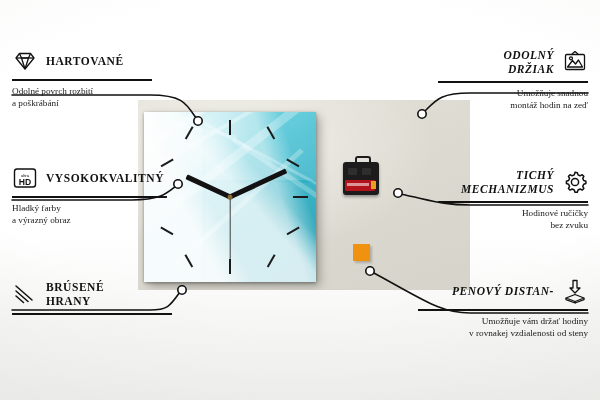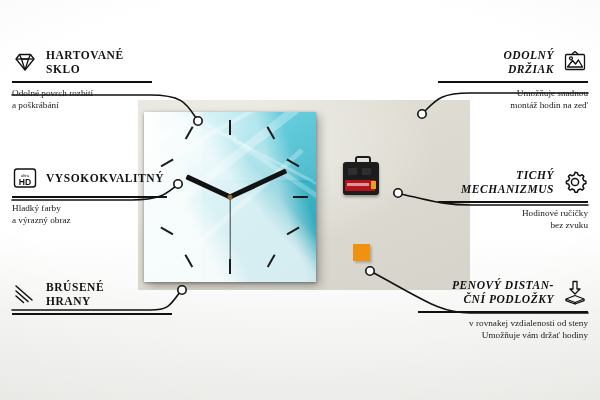--- a/index.html
+++ b/index.html
@@ -171,21 +171,20 @@
         <svg viewBox="0 0 26 26" width="26" height="26" fill="none" stroke="#111" stroke-width="1.3" stroke-linejoin="round">
           <path d="M4 10 L7.5 5.5 H18.5 L22 10 L13 21 Z"></path>
           <path d="M4 10 H22"></path>
             <path d="M7.5 5.5 L9.5 10 L13 21"></path>
             <path d="M18.5 5.5 L16.5 10 L13 21"></path>
             <path d="M9.5 10 H16.5"></path>
         </svg>
       </span>
       <span>
         <div class="co-title">HARTOVANÉ</div>
-        <div class="co-title">SKLO</div>
       </span>
     </div>
     <div class="co-rule"></div>
     <div class="co-sub">Odolné povrch rozbití</div>
     <div class="co-sub">a poškrábání</div>
   </div>
 
   <div class="callout left" style="left:12px;top:165px;width:150px;">
     <div class="co-head">
       <span class="ico">
@@ -256,28 +255,27 @@
     </div>
     <div class="co-rule"></div>
     <div class="co-sub">Hodinové ručičky</div>
     <div class="co-sub">bez zvuku</div>
   </div>
 
   <div class="callout right" style="left:418px;top:278px;width:170px;">
     <div class="co-head">
       <span>
         <div class="co-title">PENOVÝ DISTAN-</div>
-        <div class="co-title">ČNÍ PODLOŽKY</div>
       </span>
       <span class="ico">
         <svg viewBox="0 0 26 26" width="26" height="26" fill="none" stroke="#111" stroke-width="1.3" stroke-linejoin="round">
           <path d="M11 2.5 h4 v7.5 h3 l-5 5 -5-5 h3 Z"></path>
           <path d="M13 16.5 L4 20 L13 23.5 L22 20 Z"></path>
           <path d="M4 20 v1.6 L13 25 v-1.5"></path>
             <path d="M22 20 v1.6 L13 25"></path>
         </svg>
       </span>
     </div>
     <div class="co-rule"></div>
+    <div class="co-sub">Umožňuje vám držať hodiny</div>
     <div class="co-sub">v rovnakej vzdialenosti od steny</div>
-    <div class="co-sub">Umožňuje vám držať hodiny</div>
   </div>
 </div>
 
 </body></html>

